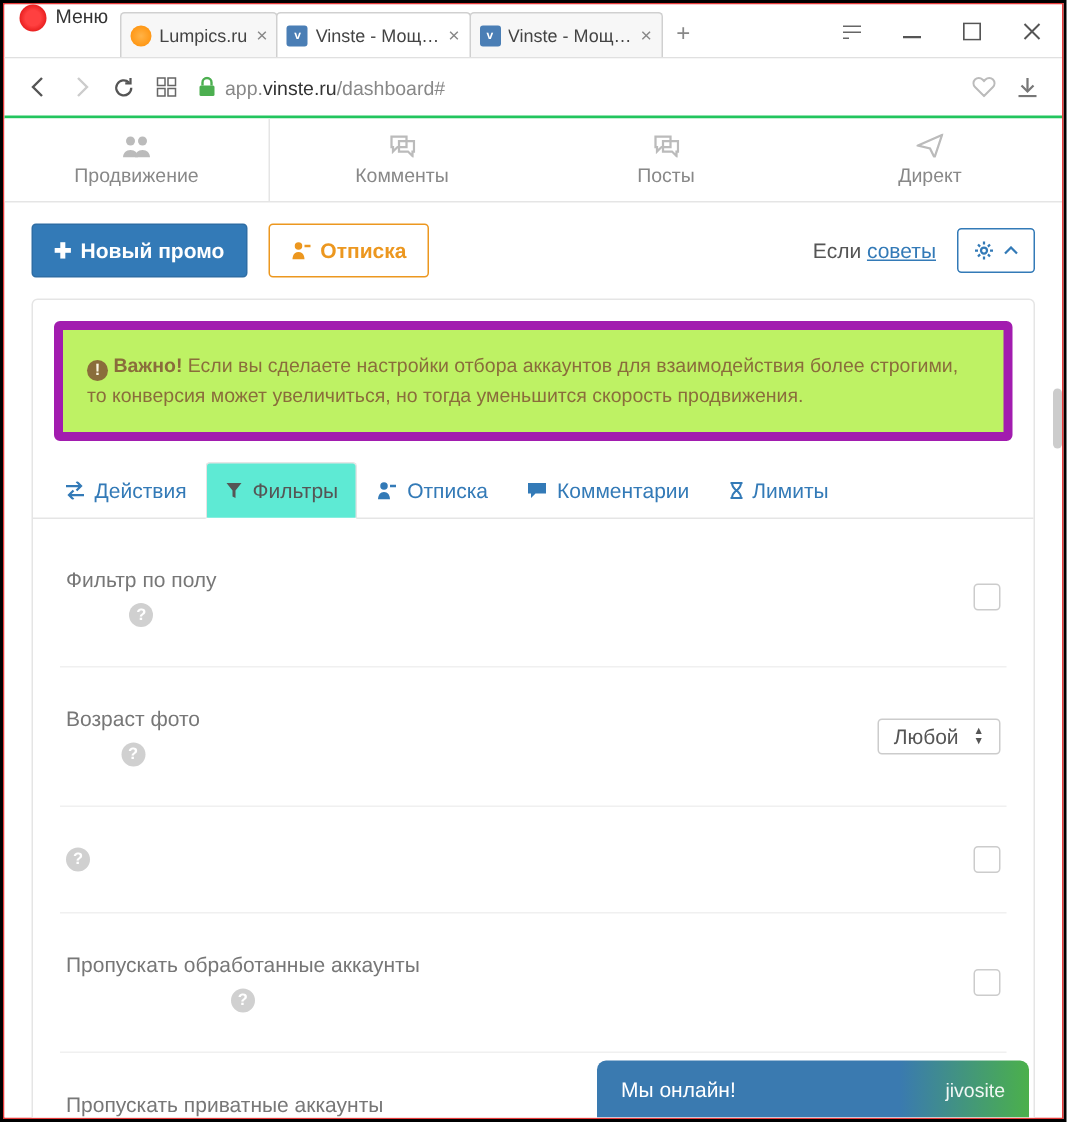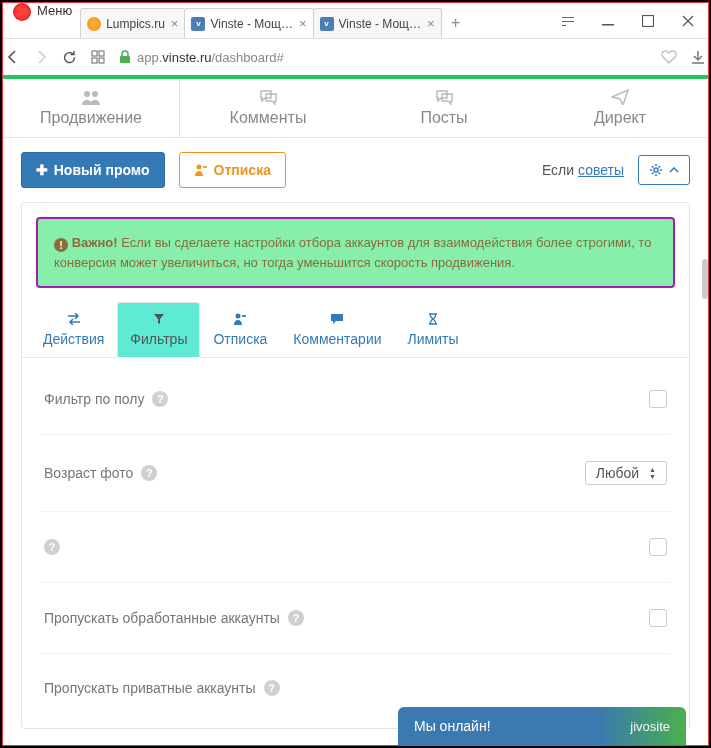--- a/index.html
+++ b/index.html
@@ -16,58 +16,58 @@
 .tab-icon { width:14px; height:14px; margin-right:5px; display:inline-flex; align-items:center; justify-content:center; flex-shrink:0; }
 .tab-icon.orange { border-radius:50%; background:radial-gradient(circle,#ffb347,#ff8c00); }
 .tab-icon.blue { background:#4a7eb5; border-radius:2px; color:#fff; font-size:8px; font-weight:bold; }
 .tab-label { white-space:nowrap; overflow:hidden; text-overflow:ellipsis; flex:1; min-width:0; }
 .tab-close { margin-left:6px; color:#888; font-size:13px; cursor:pointer; line-height:1; }
 .new-tab { width:30px; height:30px; display:flex; align-items:center; justify-content:center; color:#888; font-size:16px; cursor:pointer; }
 .win-controls { display:flex; margin-left:auto; }
 .win-btn { width:40px; height:36px; display:flex; align-items:center; justify-content:center; color:#555; font-size:14px; cursor:pointer; }
 .win-btn svg { width:12px; height:12px; }
 
-.addrbar { height:40px; background:#fff; display:flex; align-items:center; padding:0 3px; border-bottom:4px solid #22c55e; gap:14px; }
+.addrbar { height:40px; background:#fff; display:flex; align-items:center; padding:0 16px; border-bottom:2px solid #22c55e; gap:14px; }
 .nav-ico { color:#666; cursor:pointer; display:flex; align-items:center; }
 .nav-ico.disabled { color:#ccc; }
 .url-box { flex:1; display:flex; align-items:center; height:28px; }
 .lock { color:#4caf50; margin-right:6px; }
 .url-text { color:#888; font-size:13px; }
 .url-text .domain { color:#333; }
 .heart { margin-left:auto; color:#bbb; }
 .dl-ico { color:#777; }
 
 
 .content { flex:1; background:#fff; overflow:hidden; position:relative; }
 .topnav { display:flex; border-bottom:1px solid #e5e5e5; }
 .topnav-item { flex:1; text-align:center; padding:10px 0; color:#888; cursor:pointer; }
 .topnav-item.active { background:#fff; border-right:1px solid #e5e5e5; color:#888; }
 .topnav-item .ico { font-size:16px; display:block; margin-bottom:4px; color:#bbb; }
-.topnav-item .lbl { font-size:16px; }
+.topnav-item .lbl { font-size:13px; }
 
 .toolbar { display:flex; align-items:center; padding:14px 18px; gap:14px; }
 .btn { display:inline-flex; align-items:center; gap:6px; padding:9px 14px; border-radius:3px; font-size:14px; cursor:pointer; }
 .btn-primary { background:#337ab7; color:#fff; border:1px solid #2e6da4; font-weight:bold; }
 .btn-outline-warn { background:#fff; border:1px solid #ec971f; color:#ec971f; font-weight:bold; }
 .tips { margin-left:auto; color:#555; font-size:14px; }
 .tips a { color:#337ab7; text-decoration:underline; }
 .gear-box { border:1px solid #337ab7; border-radius:3px; padding:7px 10px; color:#337ab7; display:flex; align-items:center; gap:6px; cursor:pointer; }
 
 .panel { margin:0 18px 0 18px; border:1px solid #e5e5e5; border-radius:4px; background:#fff; }
-.alert { margin:14px; padding:14px 16px; background:#86efac; border:2px solid #a21caf; border-radius:4px; color:#8a6d3b; font-size:13px; line-height:1.5; }
+.alert { margin:14px; padding:14px 16px; background:#bef264; border:6px solid #a21caf; border-radius:4px; color:#8a6d3b; font-size:13px; line-height:1.5; }
 .alert b { font-weight:bold; }
 
 .subtabs { display:flex; border-bottom:1px solid #e5e5e5; padding:0 8px; }
-.subtab { padding:10px 12px; color:#337ab7; font-size:14px; cursor:pointer; display:flex; align-items:center; gap:6px; border:1px solid transparent; border-bottom:none; margin-bottom:-1px;flex-direction:column; }
+.subtab { padding:10px 12px; color:#337ab7; font-size:14px; cursor:pointer; display:flex; align-items:center; gap:6px; border:1px solid transparent; border-bottom:none; margin-bottom:-1px; }
 .subtab.active { color:#555; border:1px solid #e5e5e5; border-bottom:1px solid #fff; border-top-left-radius:3px; border-top-right-radius:3px; background:#5eead4; }
 
 .filters { padding:6px 18px; }
 .filter-row { display:flex; align-items:center; padding:26px 4px; border-bottom:1px solid #f0f0f0; }
 .filter-row:last-child { border-bottom:none; }
-.filter-label { color:#777; font-size:14px; display:flex; align-items:center; gap:8px; }
+.filter-label { color:#777; font-size:14px; display:flex; align-items:center; gap:8px;flex-direction:column; }
 .help { width:16px; height:16px; border-radius:50%; background:#d0d0d0; color:#fff; font-size:11px; display:inline-flex; align-items:center; justify-content:center; font-weight:bold; }
 .chk { margin-left:auto; width:18px; height:18px; border:1px solid #ccc; border-radius:3px; background:#fff; }
 .sel { margin-left:auto; border:1px solid #ccc; border-radius:3px; padding:3px 10px; display:flex; align-items:center; gap:10px; color:#555; font-size:14px; background:#fff; }
 .sel-arrows { display:flex; flex-direction:column; font-size:7px; color:#555; line-height:1; }
 
 .jivo { position:absolute; bottom:0; right:22px; width:288px; height:38px; background:linear-gradient(90deg,#3a7ab0,#3a7ab0 70%,#4bb04b); color:#fff; display:flex; align-items:center; padding:0 16px; font-size:14px; border-top-left-radius:6px; border-top-right-radius:6px; }
 .jivo .brand { margin-left:auto; font-size:13px; opacity:.92; }
 
 .scrollhint { position:absolute; right:0; top:180px; width:6px; height:40px; background:#ccc; border-radius:3px; }
 

